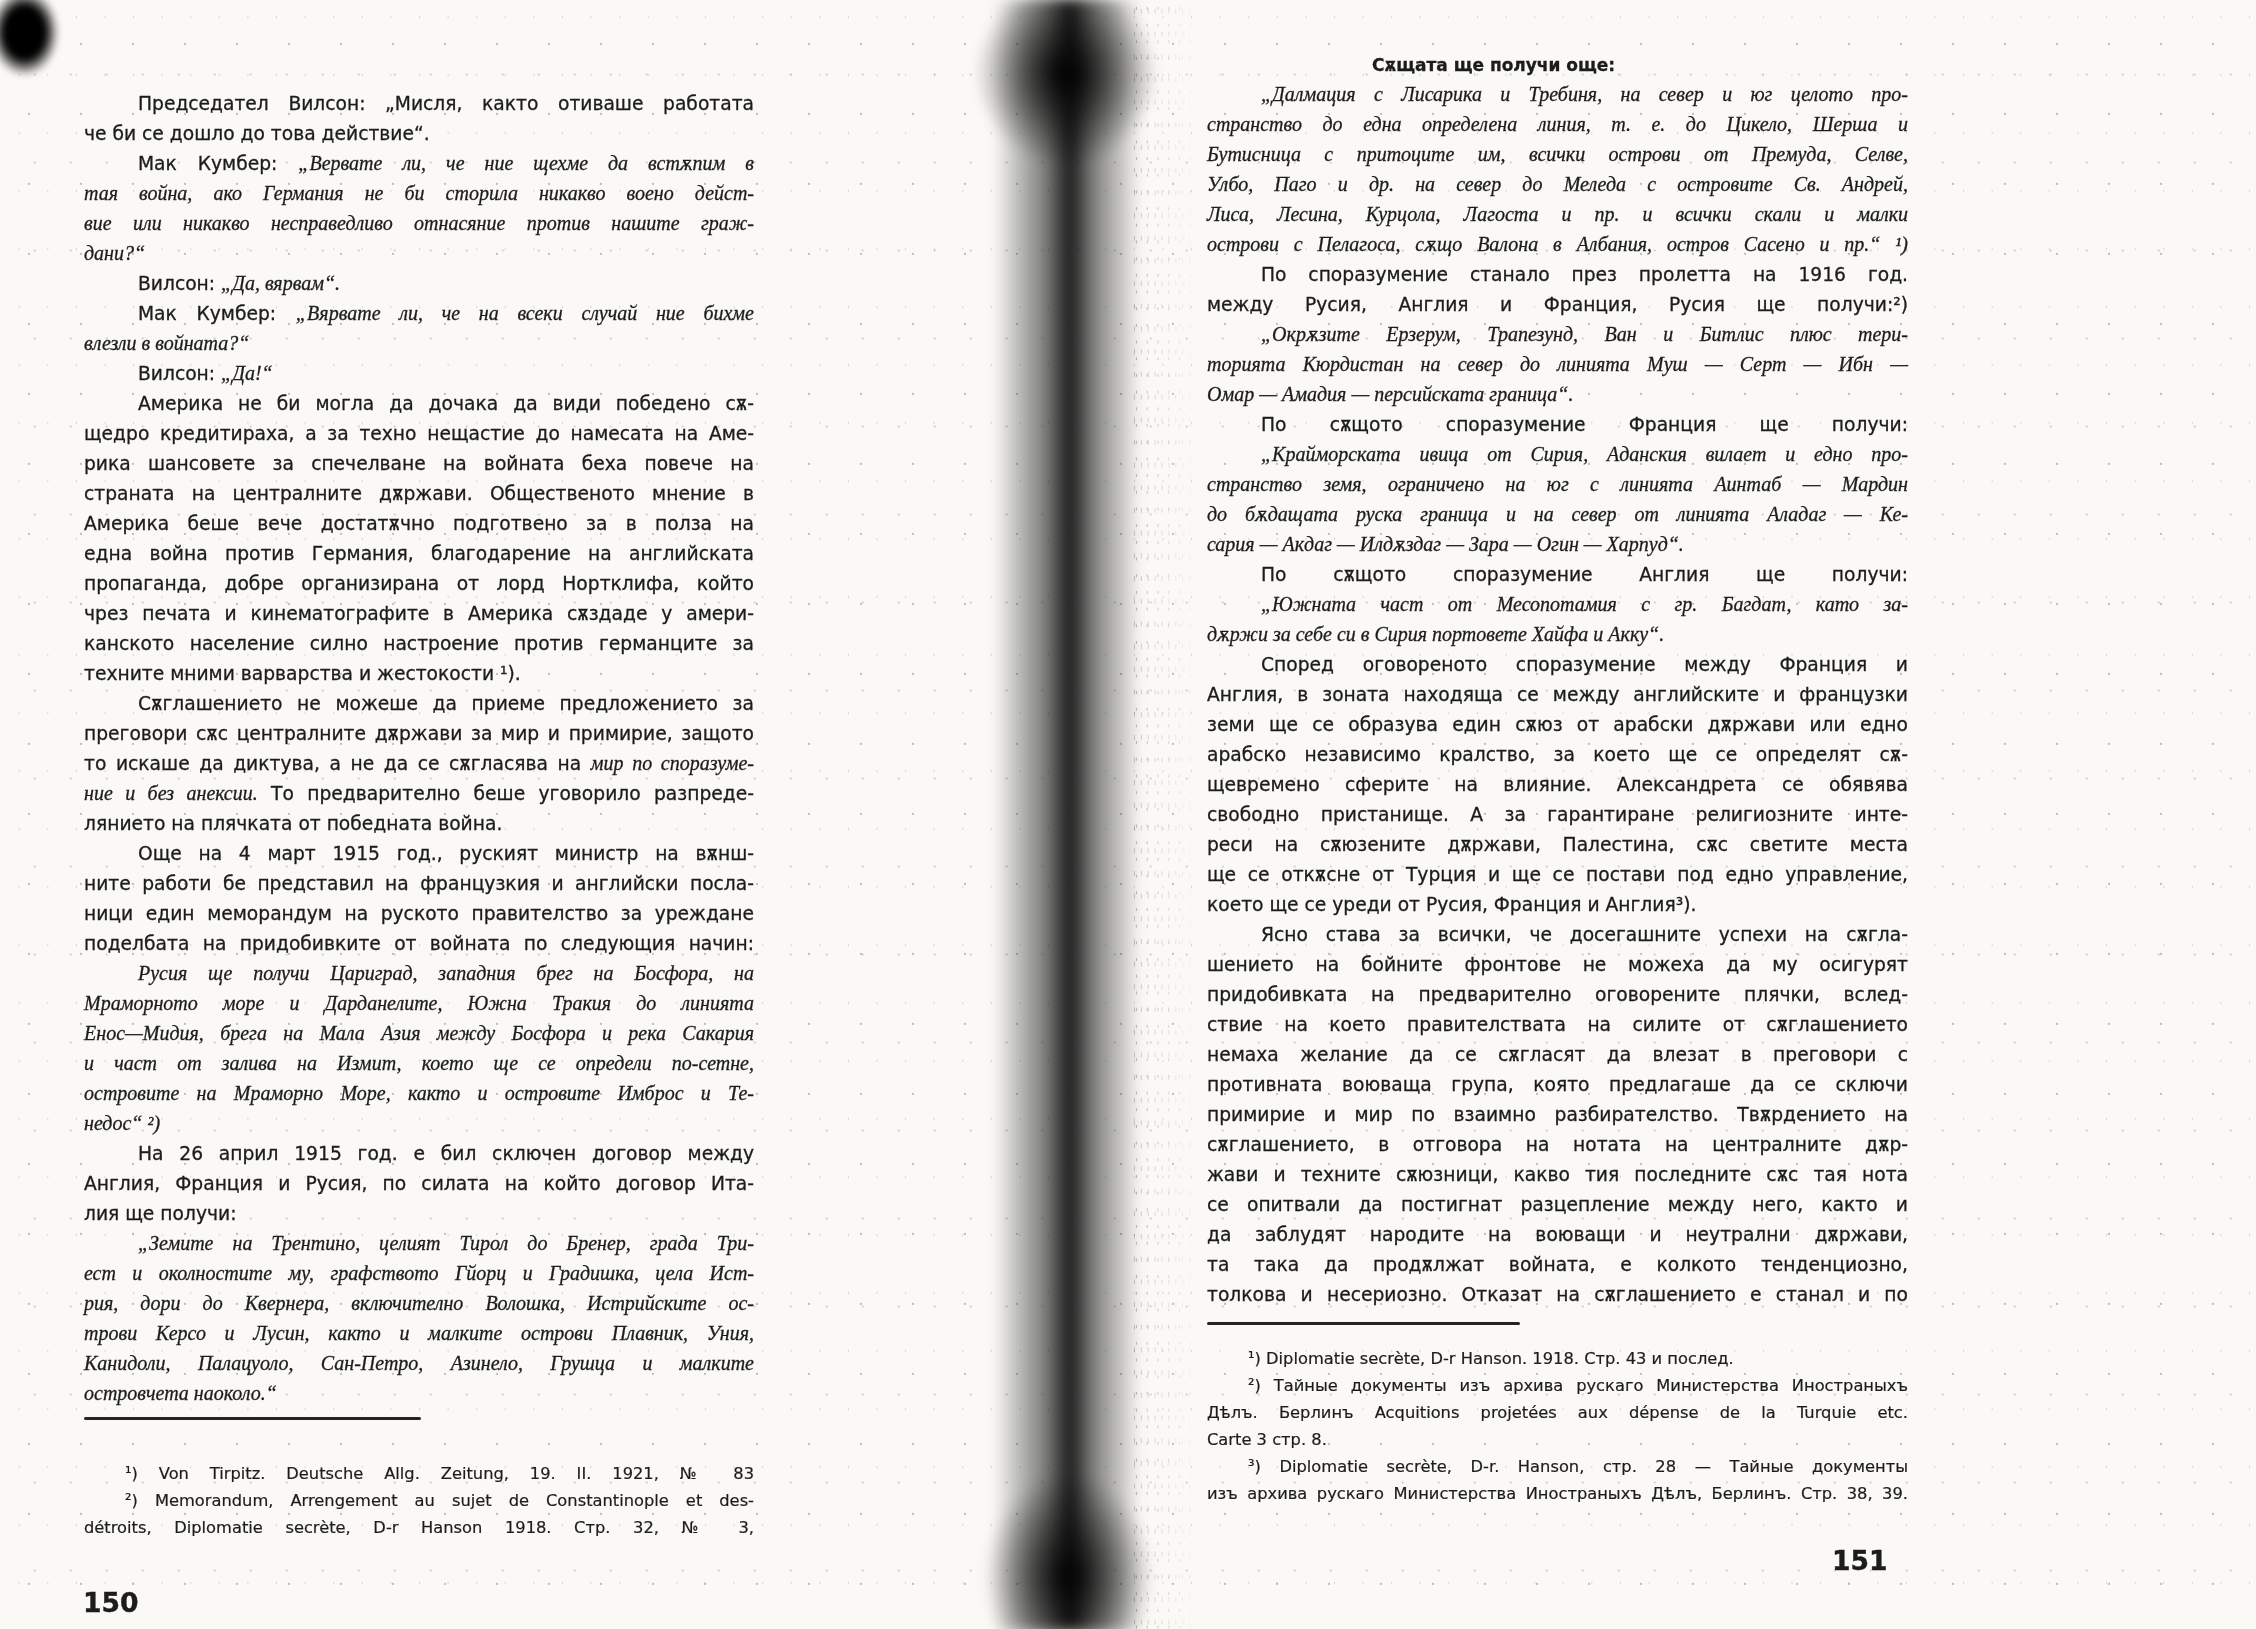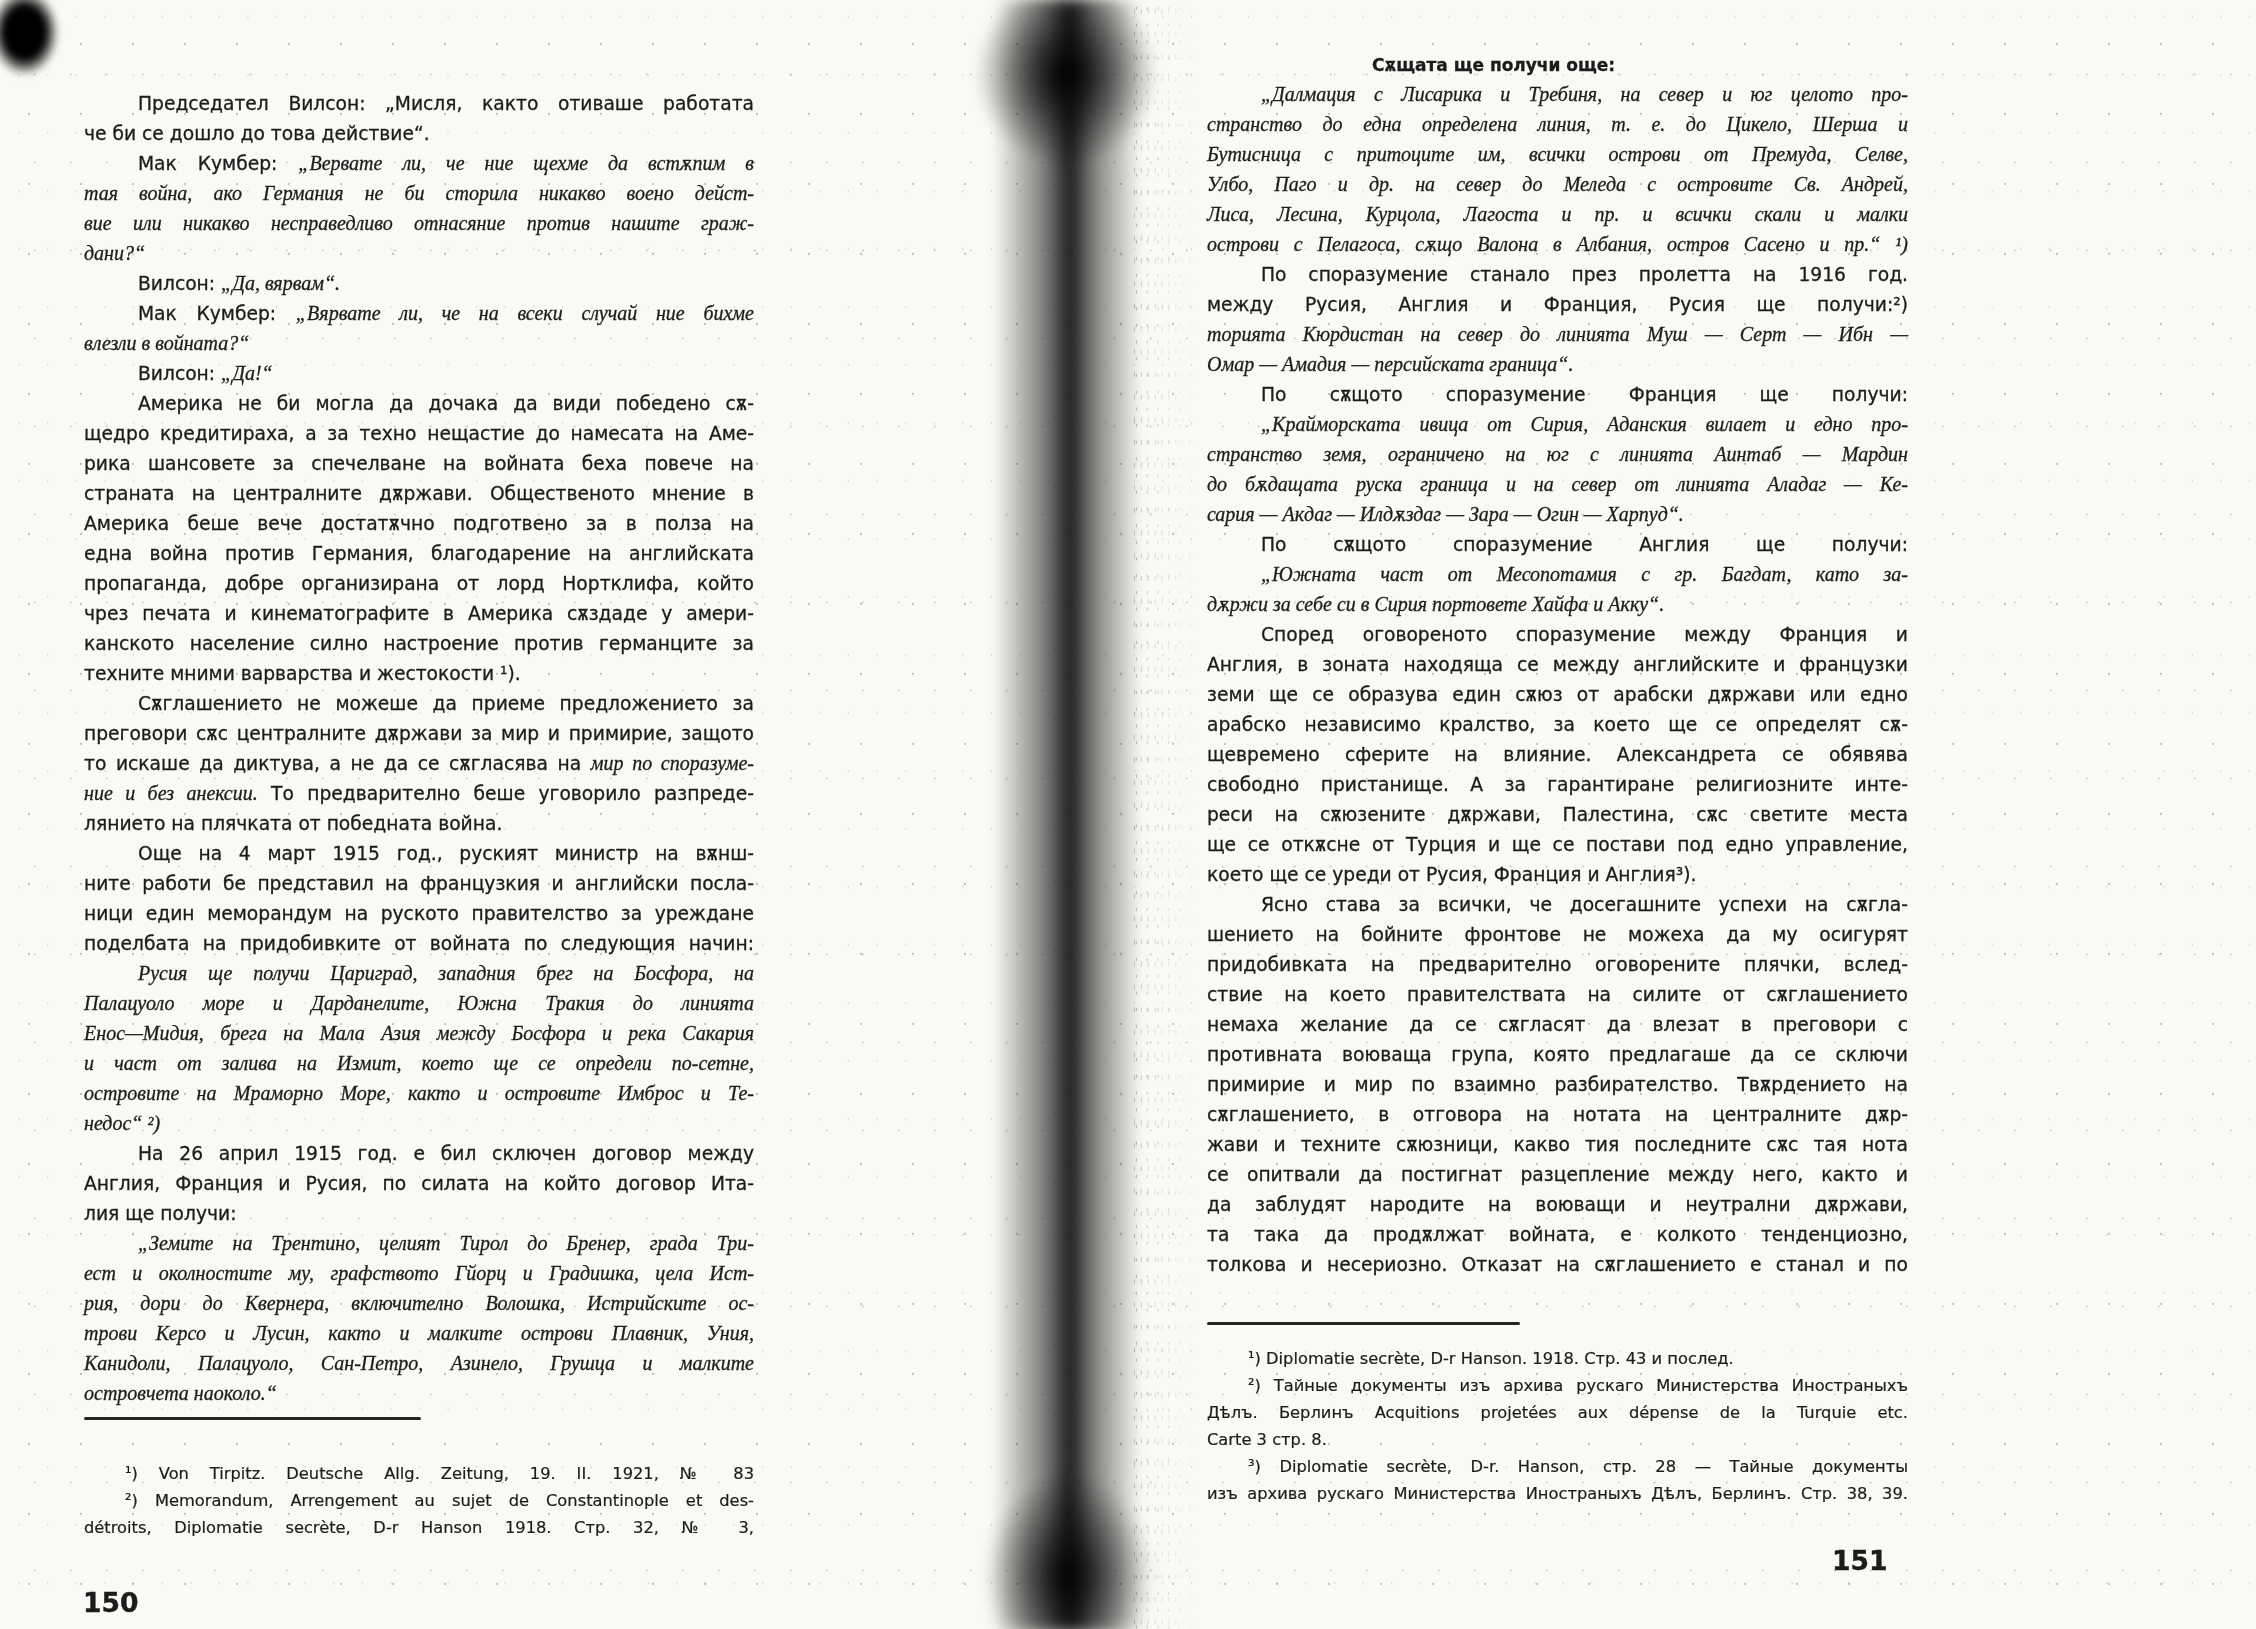--- a/index.html
+++ b/index.html
@@ -81,21 +81,21 @@
         <div class="line ind"><span class="r">Сѫглашението не можеше да приеме предложението за</span></div>
         <div class="line"><span class="r">преговори сѫс централните дѫржави за мир и примирие, защото</span></div>
         <div class="line"><span class="r">то искаше да диктува, а не да се сѫгласява на </span><span class="i">мир по споразуме-</span></div>
         <div class="line"><span class="i">ние и без анексии.</span><span class="r"> То предварително беше уговорило разпреде-</span></div>
         <div class="line end"><span class="r">лянието на плячката от победната война.</span></div>
         <div class="line ind"><span class="r">Още на 4 март 1915 год., руският министр на вѫнш-</span></div>
         <div class="line"><span class="r">ните работи бе представил на французкия и английски посла-</span></div>
         <div class="line"><span class="r">ници един меморандум на руското правителство за уреждане</span></div>
         <div class="line"><span class="r">поделбата на придобивките от войната по следующия начин:</span></div>
         <div class="line ind"><span class="i">Русия ще получи Цариград, западния брег на Босфора, на</span></div>
-        <div class="line"><span class="i">Палацуоло море и Дарданелите, Южна Тракия до линията</span></div>
+        <div class="line"><span class="i">Мраморното море и Дарданелите, Южна Тракия до линията</span></div>
         <div class="line"><span class="i">Енос—Мидия, брега на Мала Азия между Босфора и река Сакария</span></div>
         <div class="line"><span class="i">и част от залива на Измит, което ще се определи по-сетне,</span></div>
         <div class="line"><span class="i">островите на Мраморно Море, както и островите Имброс и Те-</span></div>
         <div class="line end"><span class="i">недос“ ²)</span></div>
         <div class="line ind"><span class="r">На 26 април 1915 год. е бил сключен договор между</span></div>
         <div class="line"><span class="r">Англия, Франция и Русия, по силата на който договор Ита-</span></div>
         <div class="line end"><span class="r">лия ще получи:</span></div>
         <div class="line ind"><span class="i">„Земите на Трентино, целият Тирол до Бренер, града Три-</span></div>
         <div class="line"><span class="i">ест и околностите му, графството Гйорц и Градишка, цела Ист-</span></div>
         <div class="line"><span class="i">рия, дори до Квернера, включително Волошка, Истрийските ос-</span></div>
@@ -116,20 +116,21 @@
     <div class="page-text">
         <div class="line end head"><span class="r">Сѫщата ще получи още:</span></div>
         <div class="line ind"><span class="i">„Далмация с Лисарика и Требиня, на север и юг целото про-</span></div>
         <div class="line"><span class="i">странство до една определена линия, т. е. до Цикело, Шерша и</span></div>
         <div class="line"><span class="i">Бутисница с притоците им, всички острови от Премуда, Селве,</span></div>
         <div class="line"><span class="i">Улбо, Паго и др. на север до Меледа с островите Св. Андрей,</span></div>
         <div class="line"><span class="i">Лиса, Лесина, Курцола, Лагоста и пр. и всички скали и малки</span></div>
         <div class="line"><span class="i">острови с Пелагоса, сѫщо Валона в Албания, остров Сасено и пр.“ ¹)</span></div>
         <div class="line ind"><span class="r">По споразумение станало през пролетта на 1916 год.</span></div>
         <div class="line"><span class="r">между Русия, Англия и Франция, Русия ще получи:²)</span></div>
+        <div class="line ind"><span class="i">„Окрѫзите Ерзерум, Трапезунд, Ван и Битлис плюс тери-</span></div>
         <div class="line"><span class="i">торията Кюрдистан на север до линията Муш — Серт — Ибн —</span></div>
         <div class="line end"><span class="i">Омар — Амадия — персийската граница“.</span></div>
         <div class="line ind"><span class="r">По сѫщото споразумение Франция ще получи:</span></div>
         <div class="line ind"><span class="i">„Крайморската ивица от Сирия, Аданския вилает и едно про-</span></div>
         <div class="line"><span class="i">странство земя, ограничено на юг с линията Аинтаб — Мардин</span></div>
         <div class="line"><span class="i">до бѫдащата руска граница и на север от линията Аладаг — Ке-</span></div>
         <div class="line end"><span class="i">сария — Акдаг — Илдѫздаг — Зара — Огин — Харпуд“.</span></div>
         <div class="line ind"><span class="r">По сѫщото споразумение Англия ще получи:</span></div>
         <div class="line ind"><span class="i">„Южната част от Месопотамия с гр. Багдат, като за-</span></div>
         <div class="line end"><span class="i">дѫржи за себе си в Сирия портовете Хайфа и Акку“.</span></div>

